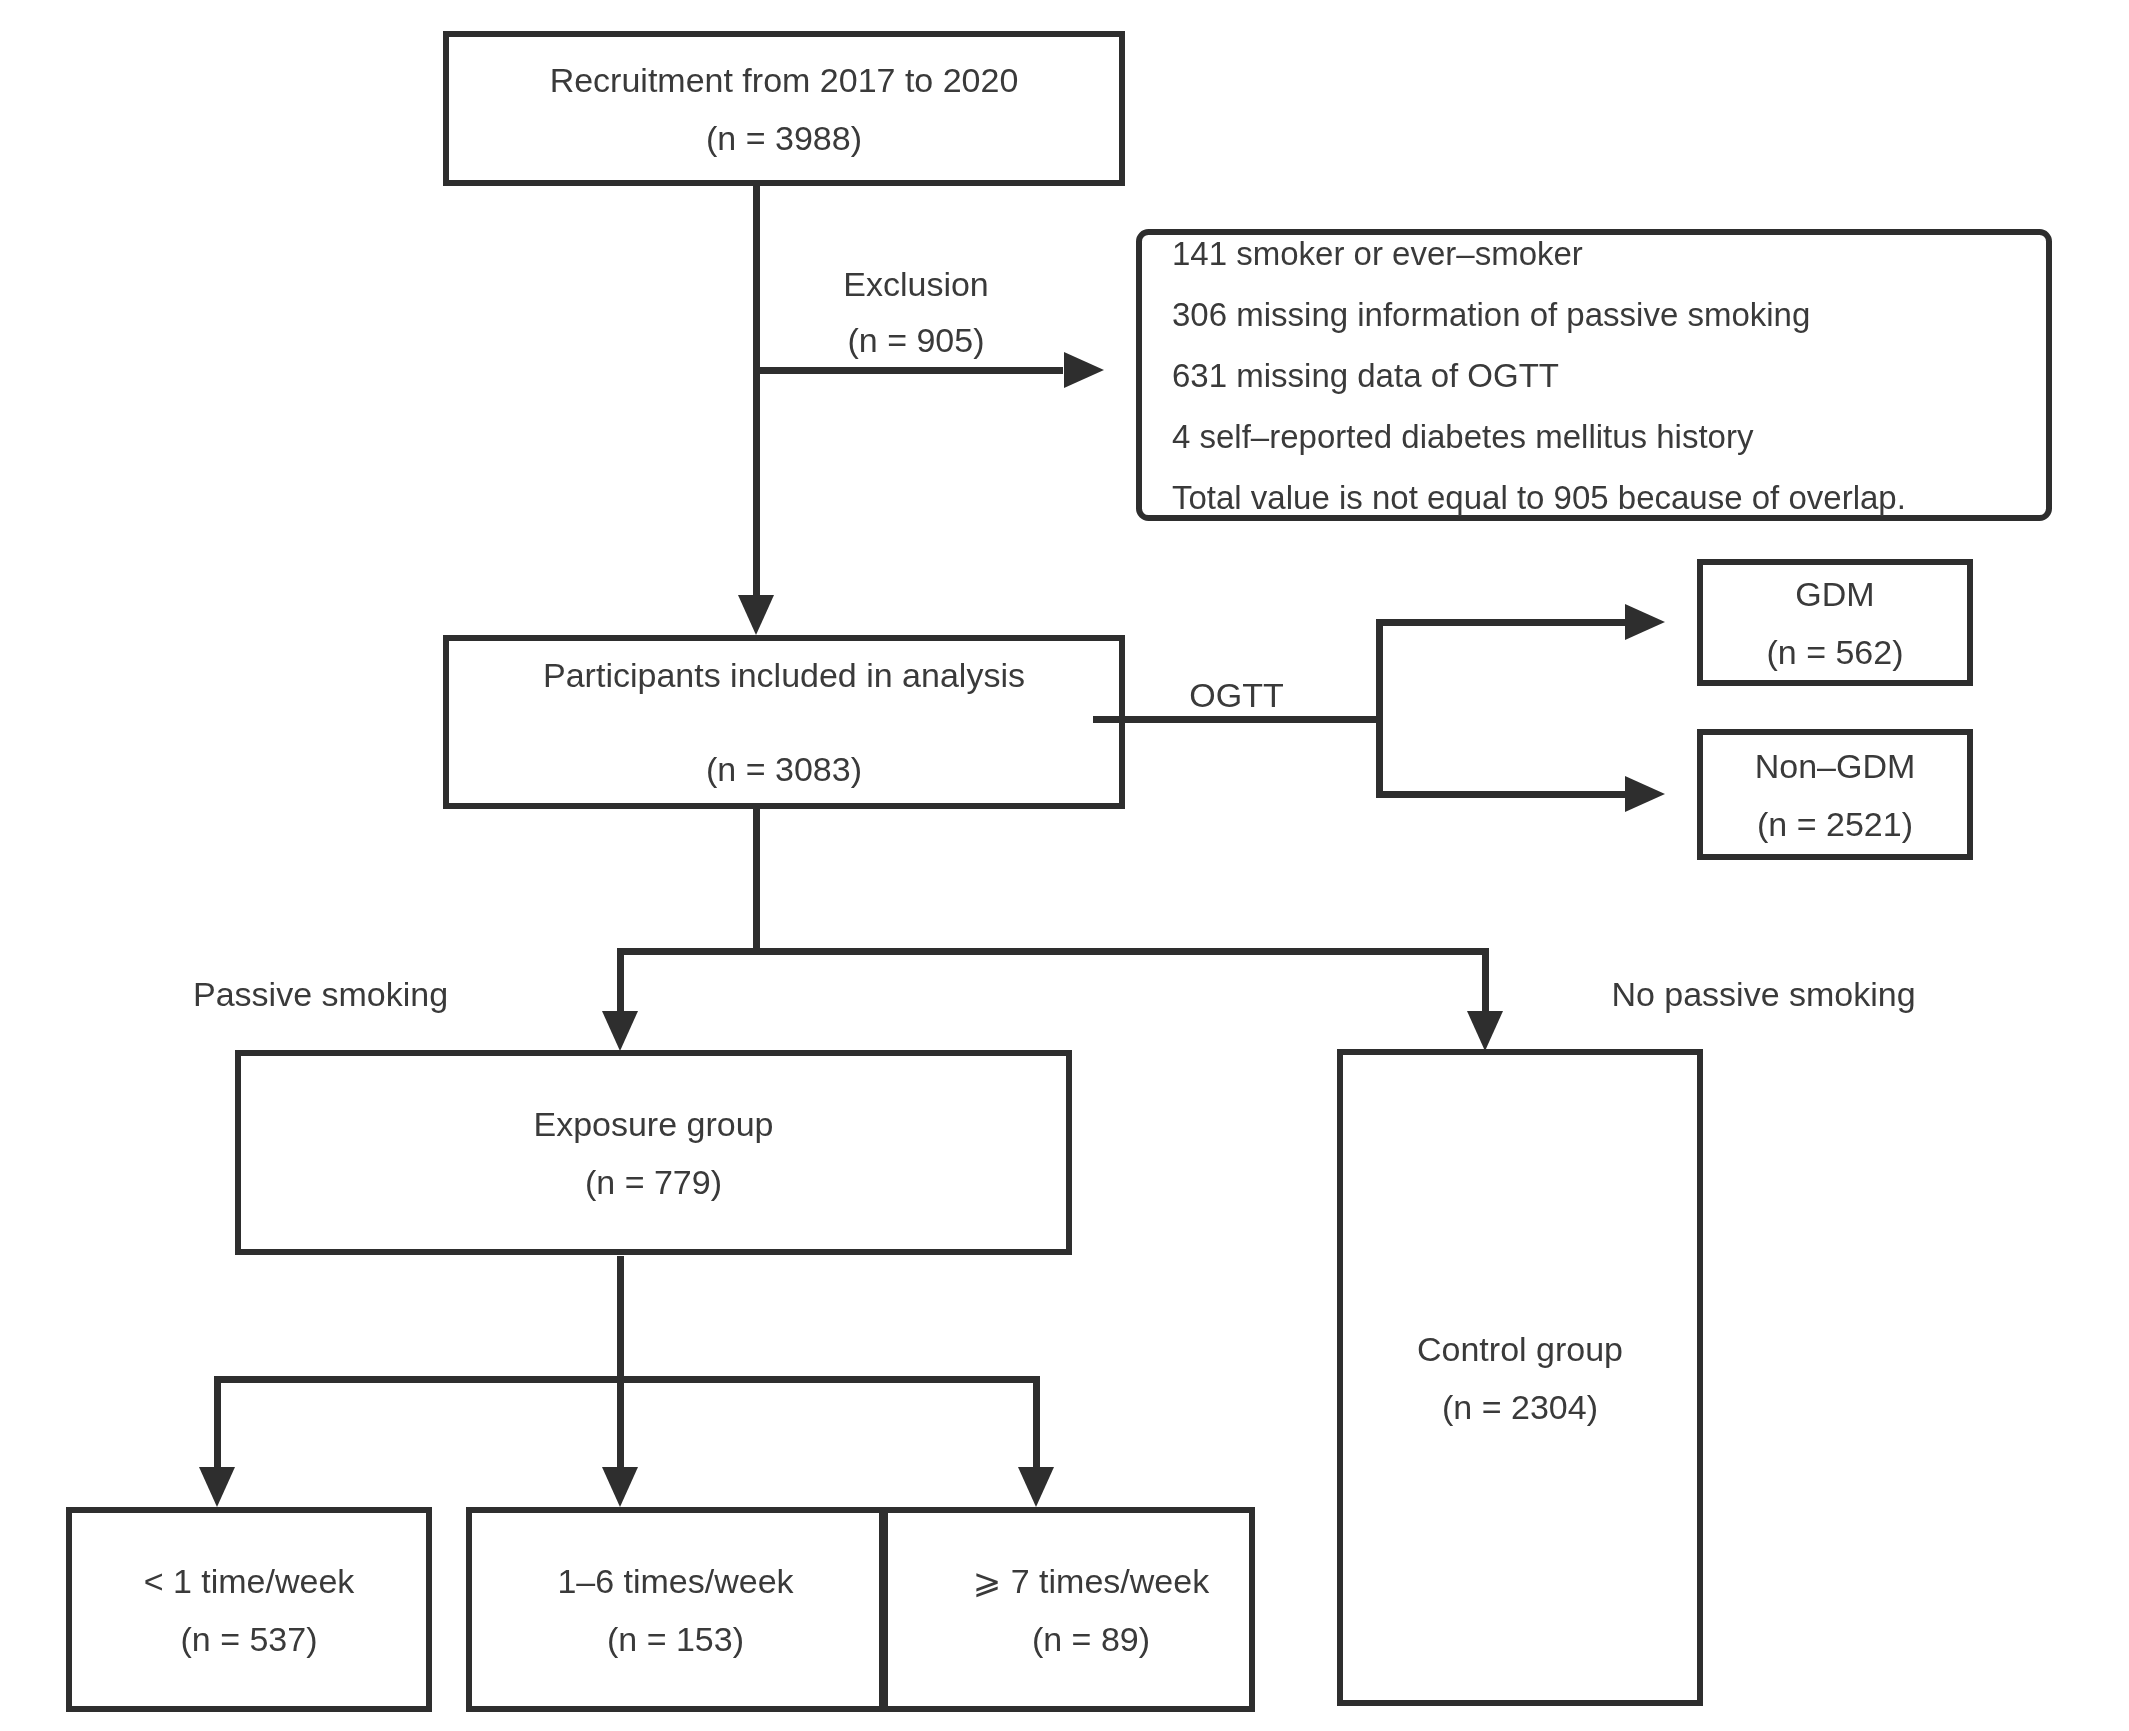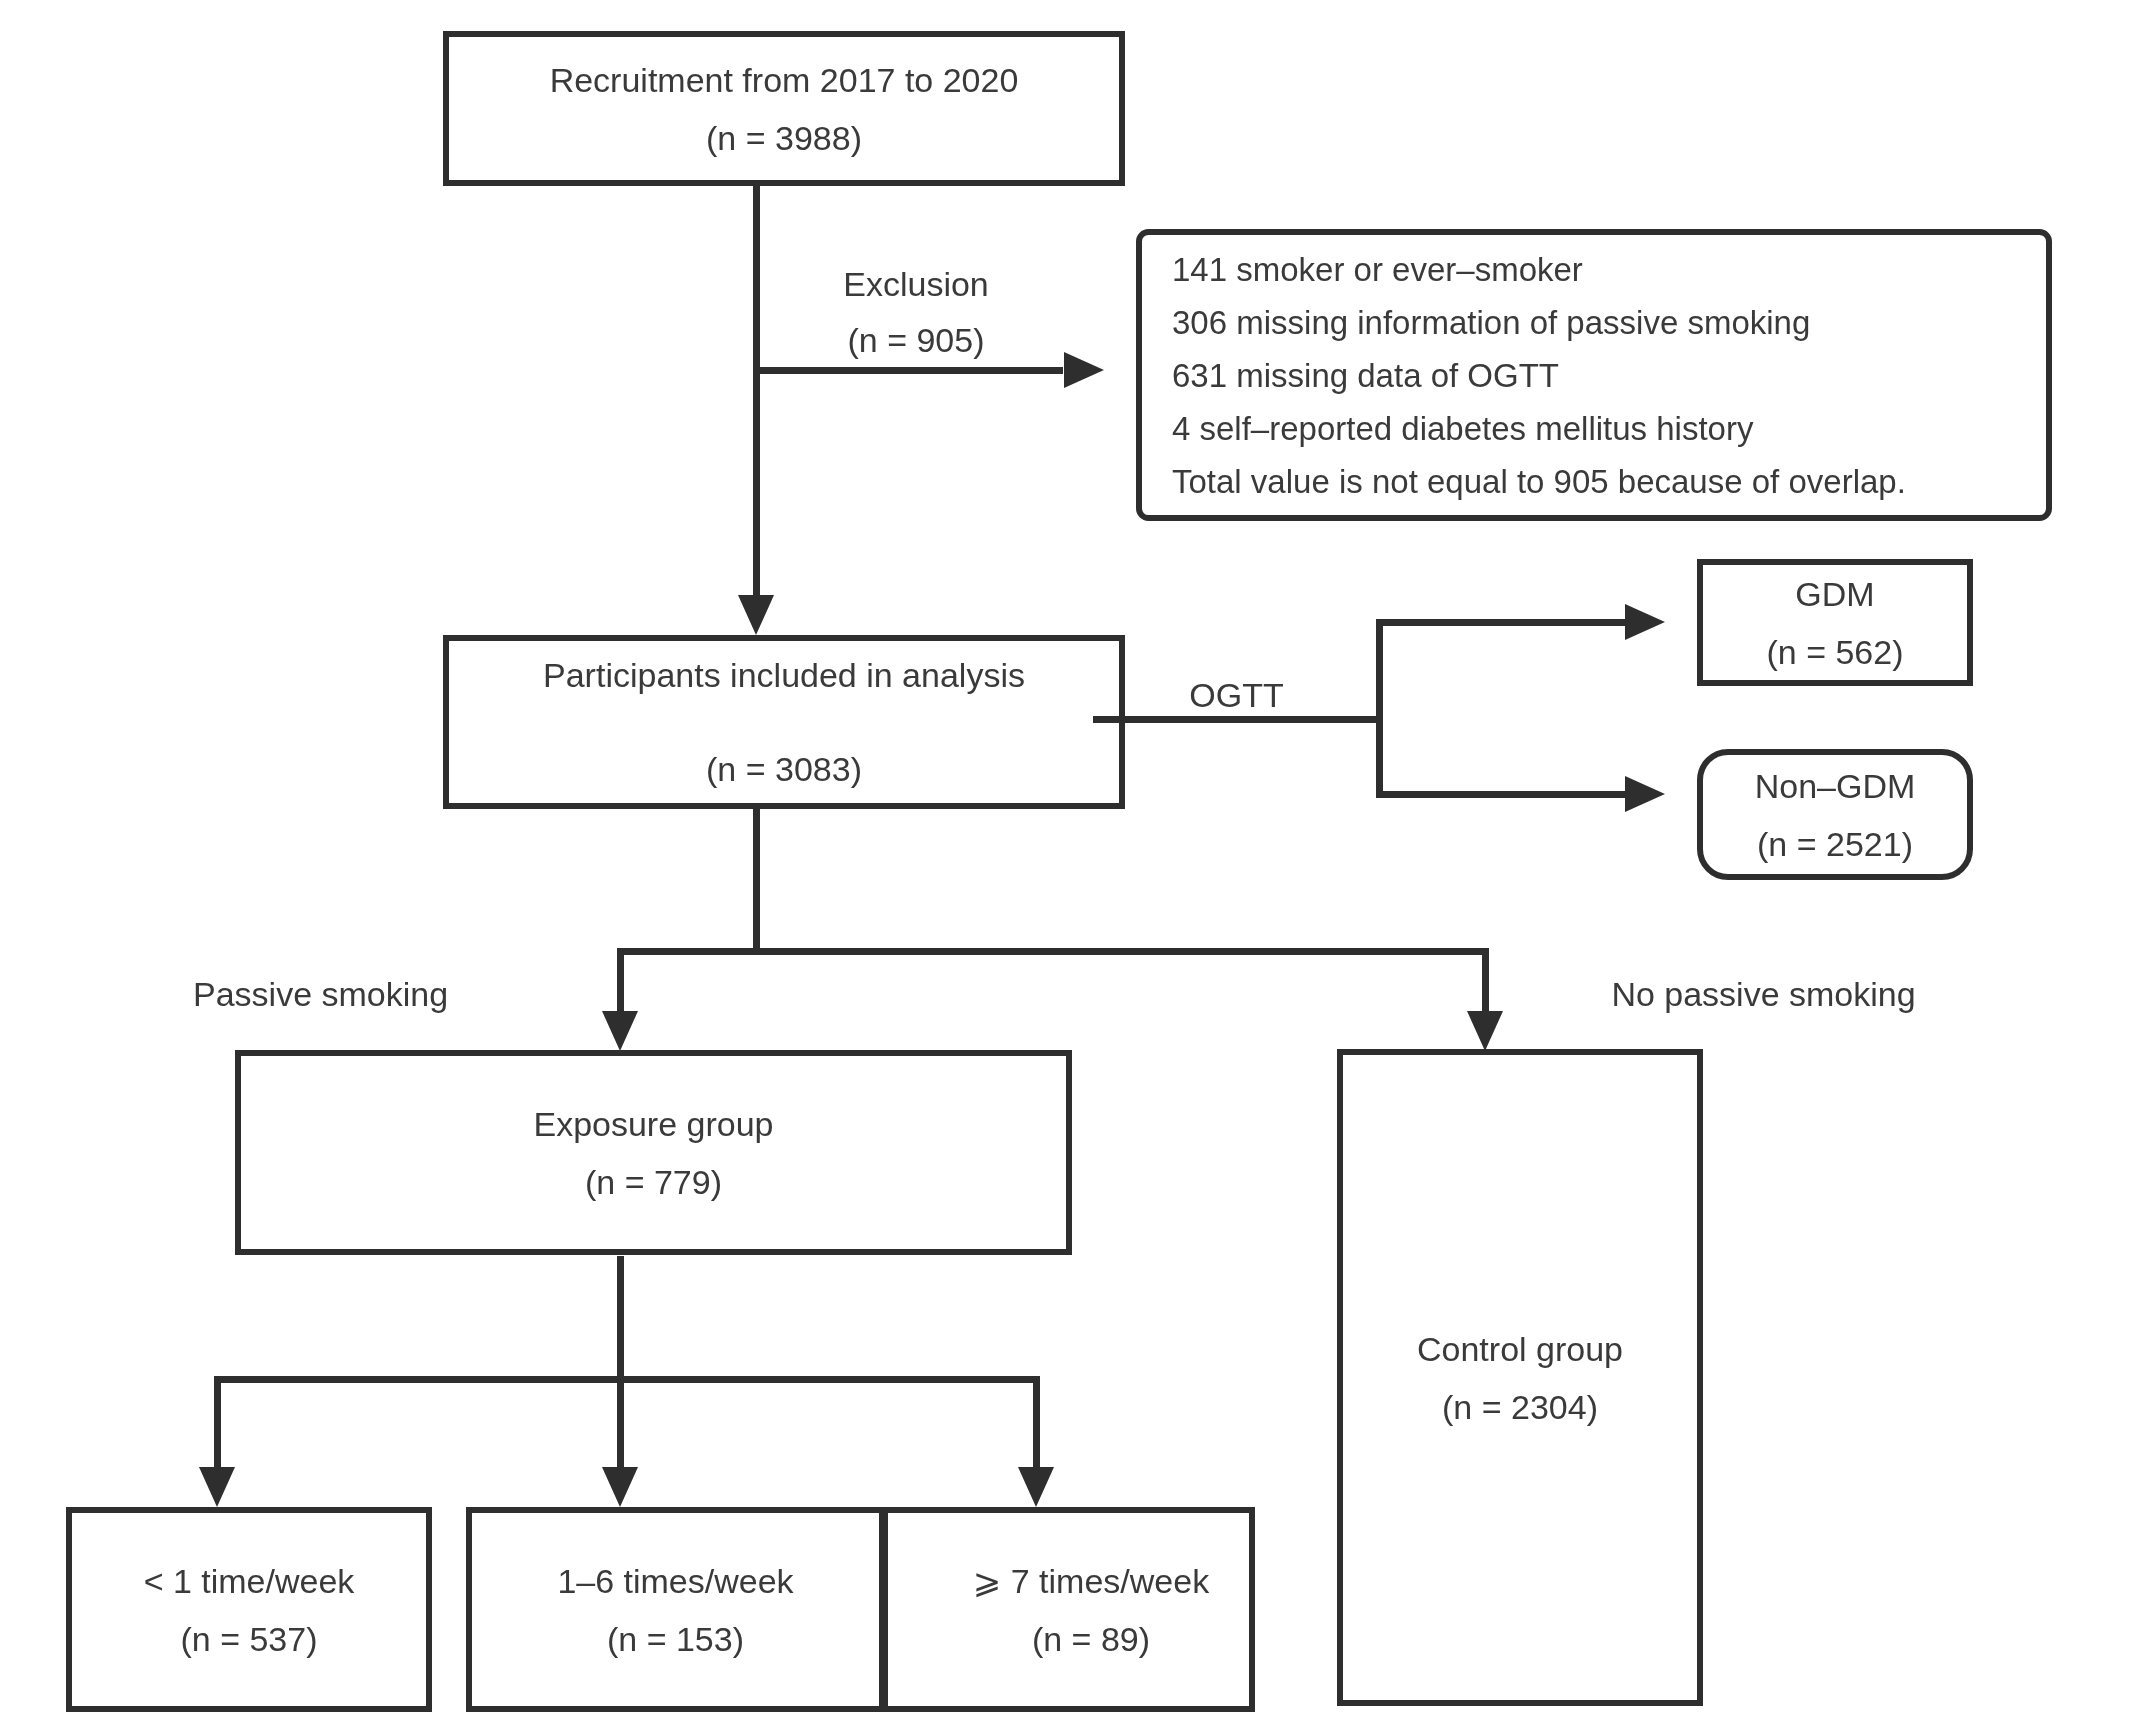--- a/index.html
+++ b/index.html
@@ -62,39 +62,39 @@
 </head>
 <body>
 
 <div id="figure">
 
   <div class="box" style="left:411px; top:31px; width:682px; height:155px;">
     <div class="t">Recruitment from 2017 to 2020</div>
     <div class="t">(n = 3988)</div>
   </div>
 
-  <div class="box exclusion-box" style="left:1104px; top:229px; width:916px; height:292px;">
+  <div class="box exclusion-box" style="left:1104px; top:229px; width:916px; height:292px;gap:8px;">
     <div class="t">141 smoker or ever–smoker</div>
     <div class="t">306 missing information of passive smoking</div>
     <div class="t">631 missing data of OGTT</div>
     <div class="t">4 self–reported diabetes mellitus history</div>
     <div class="t">Total value is not equal to 905 because of overlap.</div>
   </div>
 
   <div class="box" style="left:411px; top:635px; width:682px; height:174px;gap:36px;">
     <div class="t">Participants included in analysis</div>
     <div class="t">(n = 3083)</div>
   </div>
 
   <div class="box" style="left:1665px; top:559px; width:276px; height:127px;">
     <div class="t">GDM</div>
     <div class="t">(n = 562)</div>
   </div>
 
-  <div class="box" style="left:1665px; top:749px; width:276px; height:131px;border-radius:31px;">
+  <div class="box" style="left:1665px; top:729px; width:276px; height:131px;">
     <div class="t">Non–GDM</div>
     <div class="t">(n = 2521)</div>
   </div>
 
   <div class="box" style="left:203px; top:1050px; width:837px; height:205px;">
     <div class="t">Exposure group</div>
     <div class="t">(n = 779)</div>
   </div>
 
   <div class="box" style="left:1305px; top:1049px; width:366px; height:657px;">

